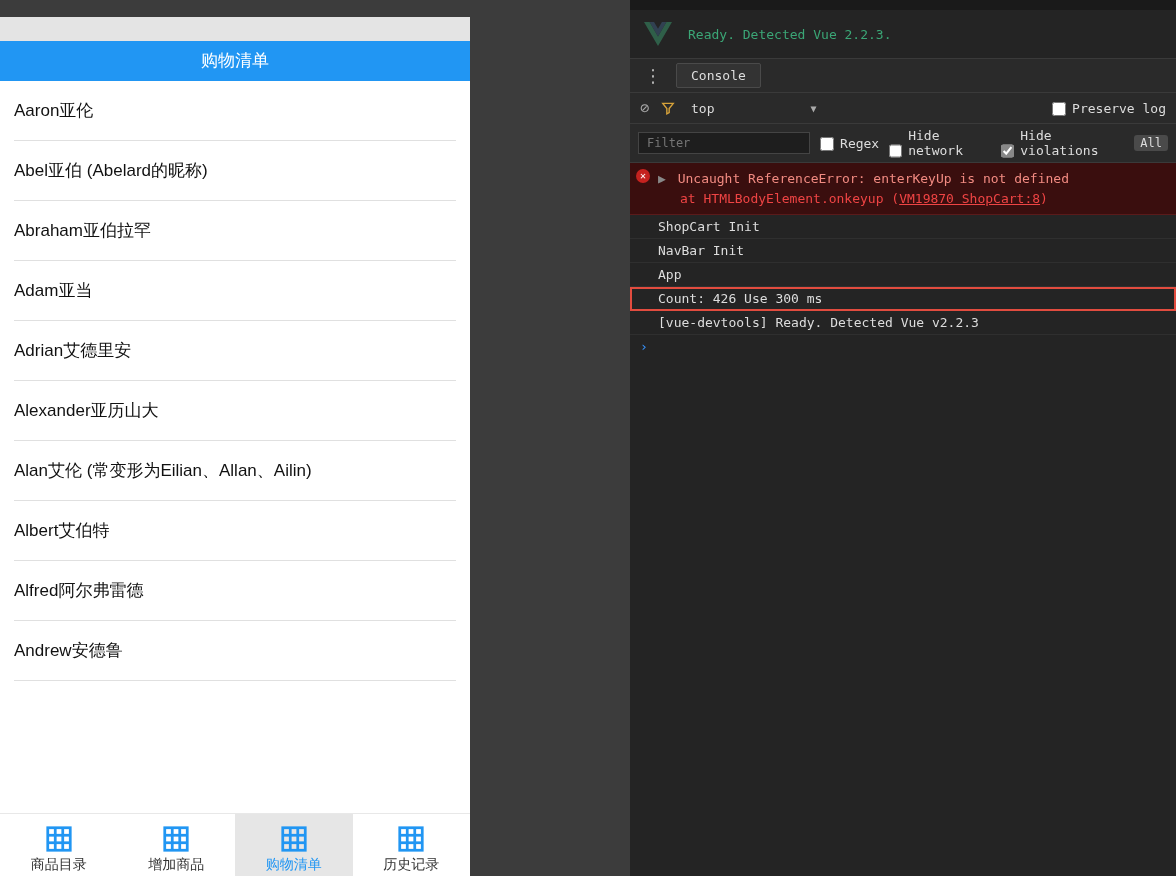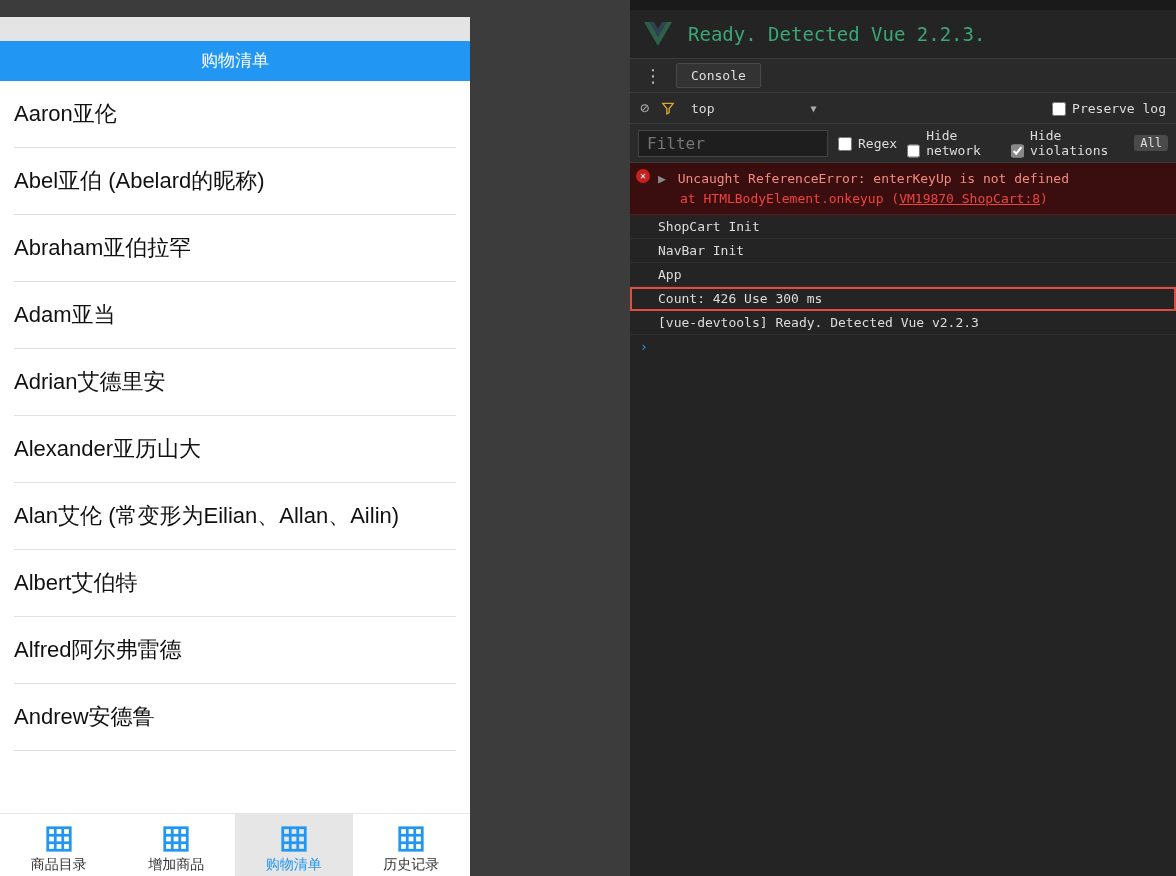--- a/index.html
+++ b/index.html
@@ -5,54 +5,54 @@
   * { box-sizing: border-box; margin: 0; padding: 0; }
   html, body { width: 1176px; height: 876px; overflow: hidden; font-family: -apple-system, "Segoe UI", "Microsoft YaHei", sans-serif; background:#3c3c3c; }
   .wrap { display:flex; width:100%; height:100%; }
 
   
   .left { width:470px; height:100%; background:#fff; display:flex; flex-direction:column; position:relative;margin-top:7px; }
   .left-topbar-bg { position:absolute; top:0; left:0; right:0; height:12px; background:#3c3c3c; z-index:1;}
   .left-topbar-grey { height:24px; background:#e4e4e4; margin-top:10px; z-index:2; position:relative;}
   .title-bar { background:#2196f3; color:#fff; text-align:center; font-size:17px; line-height:40px; height:40px; z-index:2; position:relative;}
   .list { flex:1; overflow:hidden; padding: 0 14px; z-index:2; position:relative; background:#fff;}
-  .list-item { font-size:22px; color:#111; padding: 18px 0; border-bottom:1px solid #e0e0e0;}
+  .list-item { font-size:17px; color:#111; padding: 18px 0; border-bottom:1px solid #e0e0e0;}
   .navbar { height:70px; display:flex; background:#fff; border-top:1px solid #e8e8e8; z-index:2; position:relative;}
   .navbar-item { flex:1; display:flex; flex-direction:column; align-items:center; justify-content:center; font-size:14px; color:#333; gap:2px;}
   .navbar-item.active { background:#e6e6e6; color:#2196f3; }
   .navbar-item svg { width:30px; height:30px; }
   .navbar-item span.lbl { font-size:14px; }
   
   .grid-icon rect{ fill:none; stroke:currentColor; stroke-width:2.2; }
   .grid-icon line{ stroke:currentColor; stroke-width:2.2; }
 
   
   .gap { flex:0 0 auto; width:160px; background:#3c3c3c; }
 
   
   .right { flex:1; height:100%; display:flex; flex-direction:column; background:#242424; color:#d4d4d4; font-family: Menlo, Consolas, monospace; font-size:13px; }
   .right-topblack { height:10px; background:#1a1a1a;}
   .vue-banner { display:flex; align-items:center; gap:16px; padding: 10px 14px; background:#242424; }
   .vue-logo { width:28px; height:28px; }
-  .vue-ready { color:#3BA676; font-size:19px; }
+  .vue-ready { color:#3BA676; font-size:13px; }
 
   .devtools-row1 { display:flex; align-items:center; gap:10px; padding:4px 10px; border-top:1px solid #3a3a3a; border-bottom:1px solid #3a3a3a; background:#2a2a2a;}
   .kebab { font-size:18px; color:#bbb; padding:0 4px;}
   .tab { background:#333; color:#ddd; padding:4px 14px; border:1px solid #4a4a4a; border-radius:2px;}
 
   .devtools-row2 { display:flex; align-items:center; gap:12px; padding:6px 10px; background:#2a2a2a; border-bottom:1px solid #3a3a3a;}
   .icon-slot { color:#aaa; font-size:15px; display:inline-flex; align-items:center;}
   .filter-icon { color:#d6a23a;}
   .ctx { color:#ddd; flex:0 0 auto; margin-right:auto; margin-left:4px; display:flex; align-items:center; gap:96px;}
   .dd-tri { font-size:10px; color:#aaa;}
   .chk { display:flex; align-items:flex-end; gap:6px; color:#ddd;}
   .chk input { width:14px; height:14px; accent-color:#888;}
 
   .devtools-row3 { display:flex; align-items:center; gap:10px; padding:4px 8px; background:#2a2a2a; border-bottom:1px solid #3a3a3a;}
-  .filter-input { background:#1e1e1e; border:1px solid #444; color:#fca5a5; padding:3px 8px; width:190px; font-family:inherit; font-size:16px;}
+  .filter-input { background:#1e1e1e; border:1px solid #444; color:#fca5a5; padding:3px 8px; width:190px; font-family:inherit; font-size:12px;}
   .pill { background:#4a4a4a; color:#ddd; padding:1px 6px; border-radius:3px; font-size:12px;}
 
   .console-body { flex:1; overflow:auto; padding:0; }
   .err-block { background:#3a0e0e; color:#f28b82; padding:6px 10px 6px 28px; border-bottom:1px solid #5a1a1a; line-height:1.5; position:relative;}
   .err-block .err-x { position:absolute; left:6px; top:6px; width:14px; height:14px; background:#c5221f; border-radius:50%; color:#fff; font-size:10px; line-height:14px; text-align:center;}
   .err-block .tri { color:#888; margin-right:4px;}
   .err-block .stack { color:#ef4444; padding-left:22px;}
   .err-block .stack .src { text-decoration:underline;}
   .log-line { padding:4px 20px 4px 28px; color:#ddd; border-bottom:1px solid #2f2f2f;}
   .log-line.hl { outline:2px solid #e24c3f; outline-offset:-2px;}

